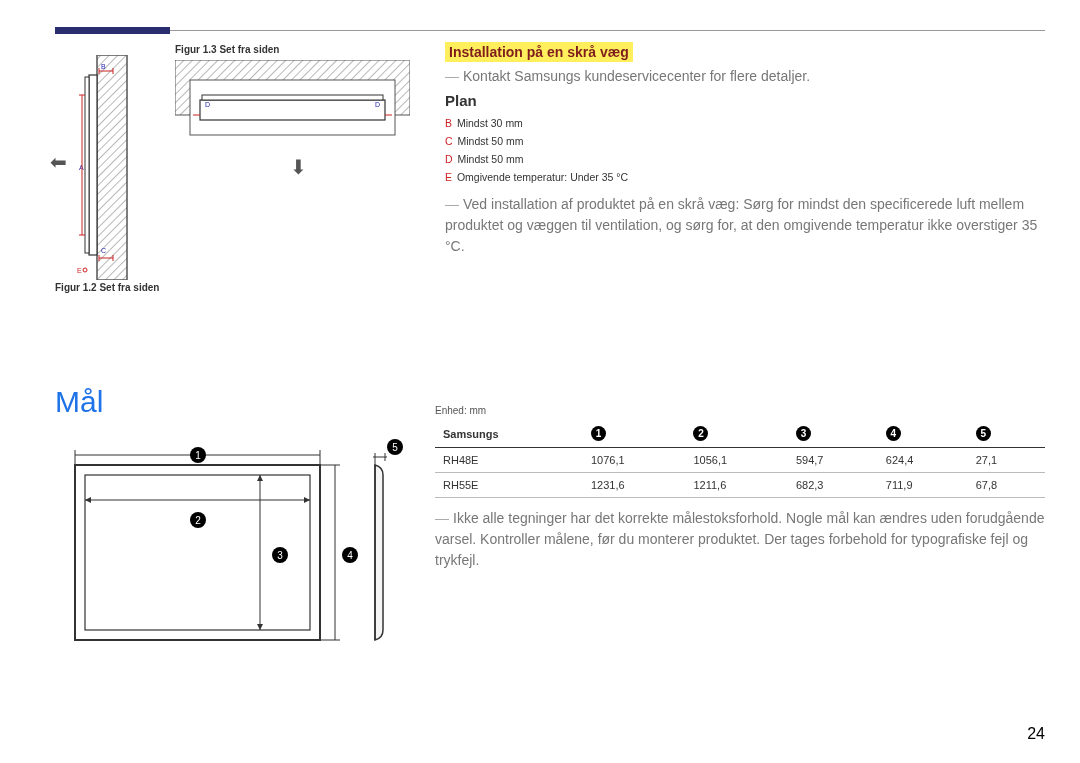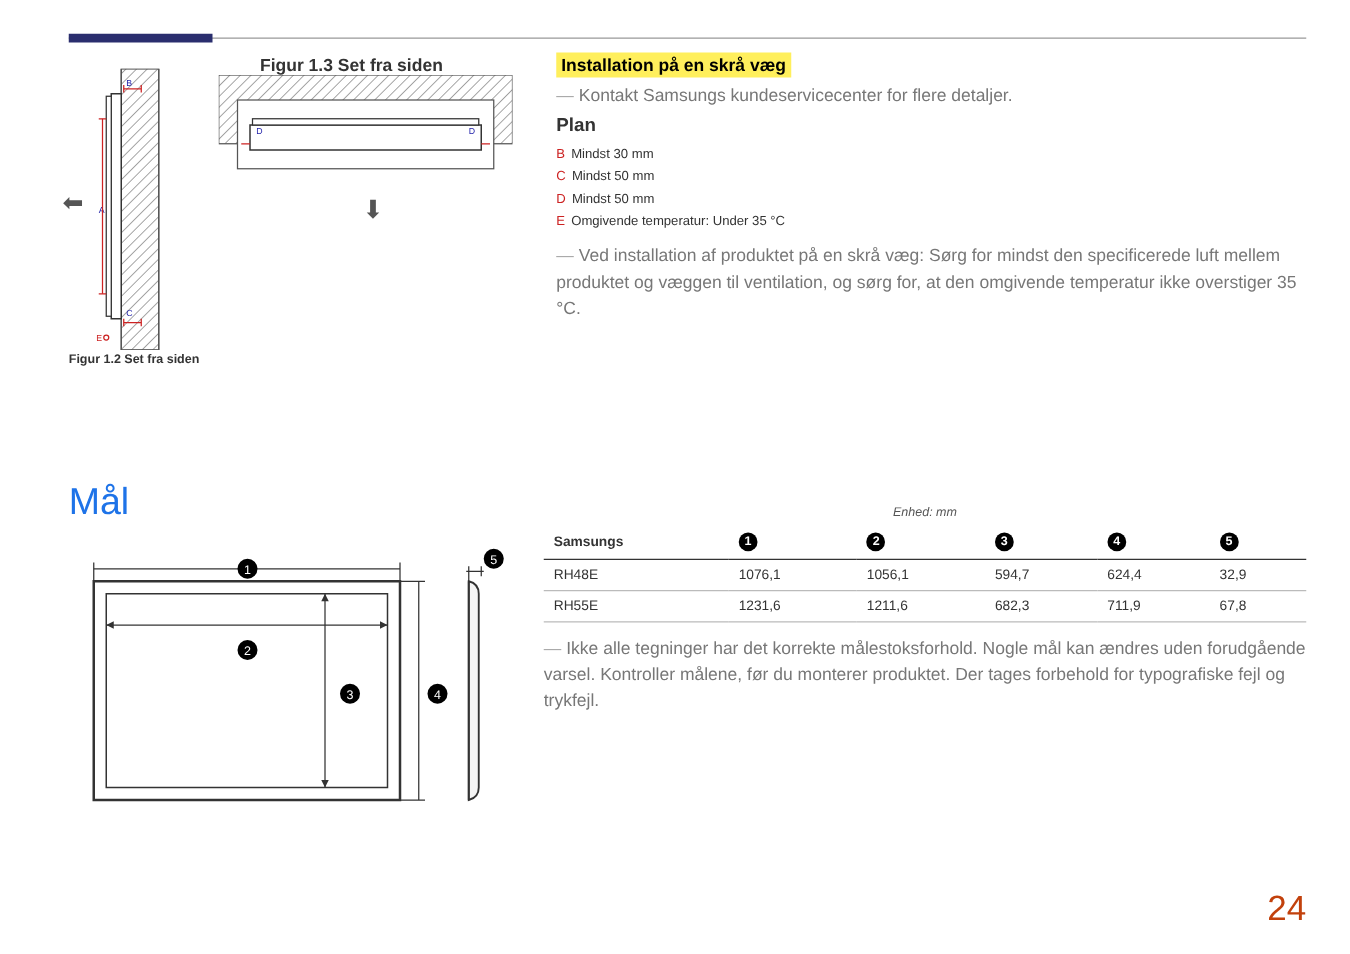--- a/index.html
+++ b/index.html
@@ -25,22 +25,21 @@
     left: 0;
     width: 115px;
     height: 7px;
     background: #2a2e6e;
   }
   .fig13-label {
     position: absolute;
     top: 44px;
     left: 175px;
     font-weight: bold;
-    font-size: 14px;
-    margin-left: 33px;
+    font-size: 10px;
   }
   .fig13 {
     position: absolute;
     top: 60px;
     left: 175px;
     width: 235px;
     height: 90px;
   }
   .fig13 svg { width: 100%; height: 100%; }
   .fig13-arrow {
@@ -77,21 +76,21 @@
     top: 42px;
     left: 445px;
     right: 35px;
   }
   .highlight-title {
     background: #ffef5c;
     font-weight: bold;
     font-size: 14px;
     padding: 2px 4px;
     display: inline-block;
-    color: #000000;
+    color: #7f1d1d;
   }
   .note {
     color: #777;
     font-size: 14px;
     margin-top: 6px;
   }
   .note::before {
     content: "―";
     color: #aaa;
     margin-right: 4px;
@@ -119,25 +118,24 @@
     height: 230px;
   }
   .dims-diagram svg { width: 100%; height: 100%; }
   .dims-table-wrap {
     position: absolute;
     top: 405px;
     left: 435px;
     right: 35px;
   }
   .unit-label {
-    text-align: center;
+    text-align: left;
     font-size: 10px;
     color: #555;
     margin-bottom: 4px;
-    font-style: italic;
   }
   table.dims {
     width: 100%;
     border-collapse: collapse;
     font-size: 11px;
   }
   table.dims th, table.dims td {
     text-align: left;
     padding: 6px 8px;
     border-bottom: 1px solid #bbb;
@@ -154,22 +152,22 @@
     color: #fff;
     text-align: center;
     line-height: 15px;
     font-size: 10px;
     font-weight: bold;
   }
   .page-num {
     position: absolute;
     bottom: 20px;
     right: 35px;
-    font-size: 28px;
-    color: #c2410c;
+    font-size: 16px;
+    color: #000000;
   }
 </style>
 </head>
 <body>
 
 <div class="topbar">
   <div class="topbar-tab"></div>
 </div>
 
 <div class="fig12">
@@ -287,21 +285,21 @@
         <th><span class="circ">5</span></th>
       </tr>
     </thead>
     <tbody>
       <tr>
         <td>RH48E</td>
         <td>1076,1</td>
         <td>1056,1</td>
         <td>594,7</td>
         <td>624,4</td>
-        <td>32,9</td>
+        <td>27,1</td>
       </tr>
       <tr>
         <td>RH55E</td>
         <td>1231,6</td>
         <td>1211,6</td>
         <td>682,3</td>
         <td>711,9</td>
         <td>67,8</td>
       </tr>
     </tbody>

